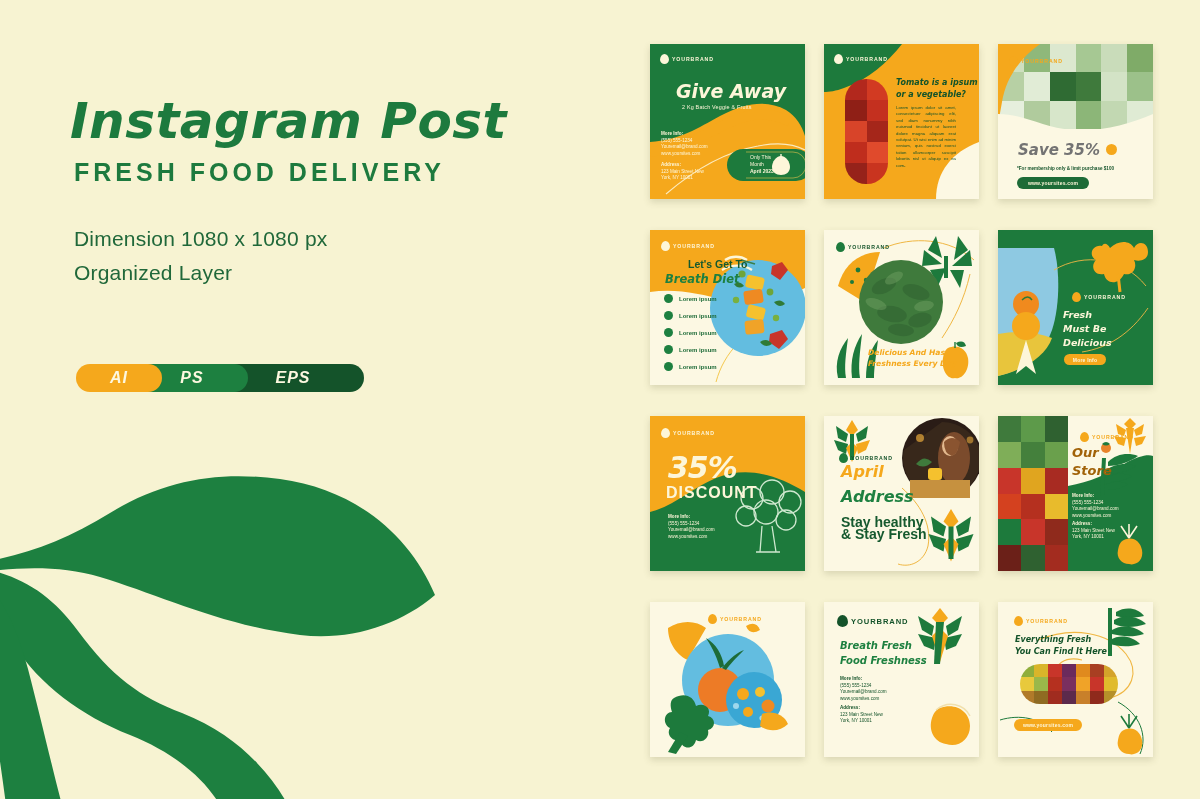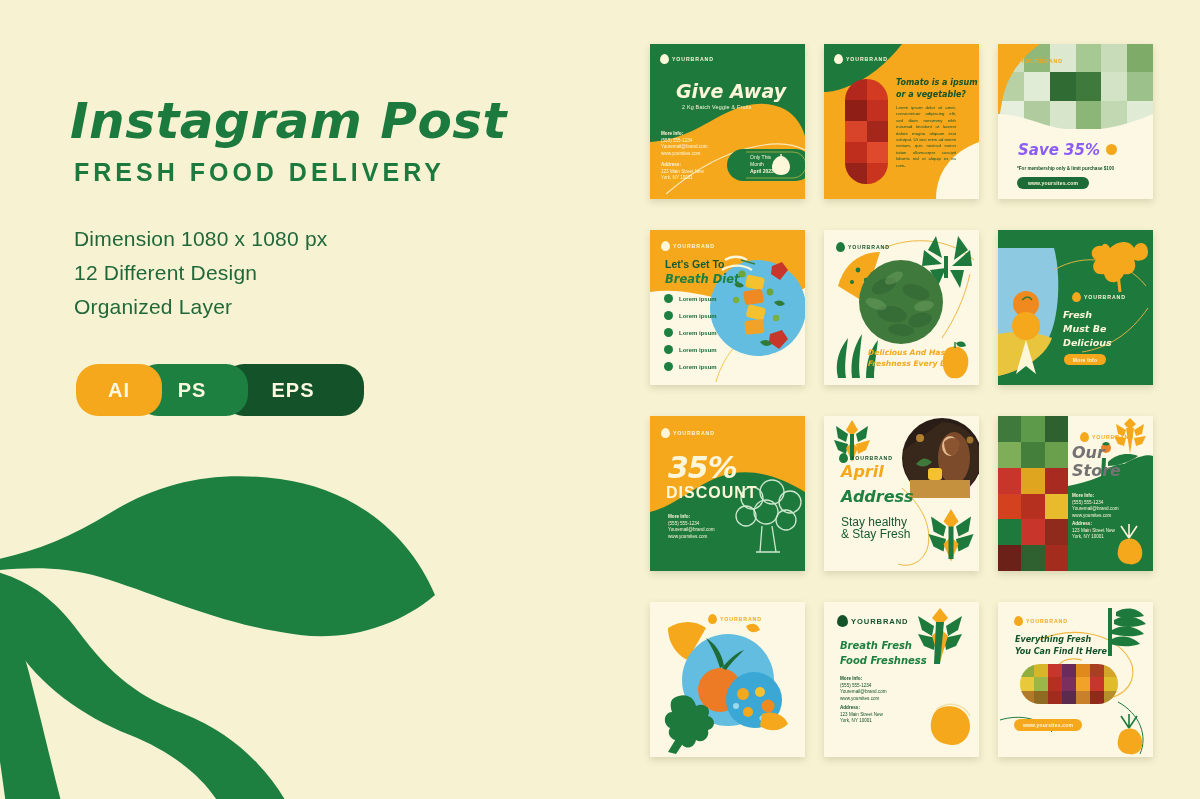--- a/index.html
+++ b/index.html
@@ -27,23 +27,24 @@
   }
   .specs { position: absolute; left: 74px; top: 222px; }
   .specs div {
     font-size: 21px; color: #20683a; line-height: 34px; letter-spacing: .2px;
   }
   .badges {
     position: absolute; left: 76px; top: 364px;
     display: flex; align-items: center;
   }
   .badge {
-    height: 52px; display: flex; align-items: center; justify-content: center;
-    color: #fdf8e0; font-size: 20px; font-weight: 700; letter-spacing: 1px;
+    height: 28px; display: flex; align-items: center; justify-content: center;
+    color: #fdf8e0; font-size: 16px; font-weight: 700; letter-spacing: 1px;
     border-radius: 22px;
+    font-style: italic;
   }
   .badge.ai  { width: 86px;  background: #f5a81c; margin-right: -26px; z-index: 3; }
   .badge.ps  { width: 112px; background: #1d8040; margin-right: -26px; z-index: 2; }
   .badge.eps { width: 142px; background: #14532a; z-index: 1; }
 
   .leaf-art { position: absolute; left: -30px; top: 455px; width: 470px; height: 350px; }
 
   
   .grid {
     position: absolute; left: 650px; top: 44px;
@@ -95,21 +96,20 @@
 <body>
 
 <div class="stage">
 
   <div class="left">
     <div class="title hand">Instagram Post</div>
     <div class="subtitle">FRESH FOOD DELIVERY</div>
 
     <div class="specs">
       <div>Dimension 1080 x 1080 px</div>
-      <div>12 Different Design</div>
       <div>Organized Layer</div>
     </div>
 
     <div class="badges">
       <div class="badge ai">AI</div>
       <div class="badge ps">PS</div>
       <div class="badge eps">EPS</div>
     </div>
 
     <div class="leaf-art">
@@ -218,21 +218,21 @@
           <i style="background:#dfebd4"></i>
       </div>
       <svg viewBox="0 0 155 155" width="155" height="155">
         <path d="M0,0 L42,0 C22,14 8,34 4,58 C2,70 0,78 0,84 Z" fill="#f5a81c"></path>
         <path d="M0,70 C26,70 46,84 74,86 C104,88 132,80 155,70 L155,155 L0,155 Z" fill="#fcf8e3"></path>
       </svg>
       <div class="brand" style="left:11px; top:12px;">
         <div class="mark" style="background:#f5a81c;"></div>
         <div class="bname" style="color:#f5a81c;">YOURBRAND</div>
       </div>
-      <div class="hand" style="position:absolute; left:20px; top:97px; font-size:15px; color:#8b5cf6;">Save 35%</div>
+      <div class="hand" style="position:absolute; left:20px; top:97px; font-size:15px; color:#737373;">Save 35%</div>
       <div style="position:absolute; left:108px; top:100px; width:11px; height:11px; border-radius:50%; background:#f5a81c;"></div>
       <div style="position:absolute; left:19px; top:122px; font-size:4.6px; color:#14532a; font-weight:600;">*For membership only &amp; limit purchase $100</div>
       <div class="pill" style="left:19px; top:133px; width:72px; height:12px; background:#1d6b37; color:#fdf6d9;">www.yoursites.com</div>
     </div>
 
     <div class="card">
       <svg viewBox="0 0 155 155" width="155" height="155">
         <rect width="155" height="155" fill="#fcf8e3"></rect>
         <path d="M0,0 L155,0 L155,58 C128,70 104,76 76,70 C50,64 26,58 0,62 Z" fill="#f5a81c"></path>
         <path d="M62,155 C70,124 92,104 124,92 C138,87 148,84 155,84 L155,155 Z" fill="#fcf8e3"></path>
@@ -255,21 +255,21 @@
           <path d="M124,72 q7,-4 11,2 q-6,5 -11,-2 Z" fill="#2f7a36"></path>
           <path d="M110,112 q7,-5 12,2 q-7,5 -12,-2 Z" fill="#2f7a36"></path>
           <path d="M91,30 l14,4" stroke="#3a7f4a" stroke-width="1.6"></path>
         </g>
       </svg>
       <div class="brand" style="left:11px; top:11px;">
         <div class="mark" style="background:#fdf6d9;"></div>
         <div class="bname" style="color:#fdf6d9;">YOURBRAND</div>
       </div>
       <div style="position:absolute; left:15px; top:28px;">
-        <div style="font-size:10.5px; font-weight:700; color:#15592e;">Let's Get To</div>
+        <div style="font-size:10.5px; font-weight:700; color:#15592e;margin-left:23px;">Let's Get To</div>
         <div class="hand" style="font-size:11.5px; color:#1d8040; margin-top:2px;">Breath Diet</div>
       </div>
       <div class="bullets" style="left:14px; top:60px;">
         <div class="row">
             <span class="dot"></span>
             <span class="tx">Lorem ipsum</span>
           </div>
         <div class="row">
             <span class="dot"></span>
             <span class="tx">Lorem ipsum</span>
@@ -437,21 +437,21 @@
           <path d="M22,32 l6,-6 6,6 -6,14 Z" fill="#f5a81c"></path>
           <path d="M26,18 l4,0 0,26 -4,0 Z" fill="#1d7a3c"></path>
         </g>
       </svg>
       <div class="brand" style="left:15px; top:37px;">
         <div class="mark" style="background:#1d7a3c;"></div>
         <div class="bname" style="color:#14532a;">YOURBRAND</div>
       </div>
       <div class="hand" style="position:absolute; left:17px; top:46px; font-size:16px; color:#f5a81c;">April</div>
       <div class="hand" style="position:absolute; left:17px; top:71px; font-size:16px; color:#1d8040;">Address</div>
-      <div style="position:absolute; left:17px; top:100px; font-size:12px; font-weight:400; color:#15592e; line-height:12px;">
+      <div style="position:absolute; left:17px; top:100px; font-size:14px; font-weight:700; color:#15592e; line-height:12px;">
         <div>Stay healthy</div>
         <div>&amp; Stay Fresh</div>
       </div>
     </div>
 
     <div class="card">
       <div class="mosaic" style="left:0; top:0; width:70px; height:155px;
            grid-template-columns:repeat(3,1fr); grid-template-rows:repeat(6,1fr);">
         <i style="background:#3f7a3c"></i>
           <i style="background:#5d9a4a"></i>
@@ -496,21 +496,21 @@
         </g>
         <g>
           <path d="M126,124 C134,120 142,124 144,134 C146,144 138,150 131,148 C124,148 118,142 120,134 C121,128 123,125 126,124 Z" fill="#f5a81c"></path>
           <path d="M131,122 l-8,-12 M131,122 l0,-14 M131,122 l8,-12" stroke="#fdf6d9" stroke-width="1.6"></path>
         </g>
       </svg>
       <div class="brand" style="left:82px; top:16px;">
         <div class="mark" style="background:#f5a81c;"></div>
         <div class="bname" style="color:#f5a81c;">YOURBRAND</div>
       </div>
-      <div class="hand" style="position:absolute; left:74px; top:28px; font-size:16px; color:#737373; line-height:18px;">
+      <div class="hand" style="position:absolute; left:74px; top:28px; font-size:13px; color:#a16207; line-height:18px;">
         <div>Our</div>
         <div>Store</div>
       </div>
       <div class="info-blk" style="left:74px; top:77px; color:#fdf6d9;">
         <span class="lbl">More Info:</span>
         <span class="ln">(555) 555-1234</span>
         <span class="ln">Youremail@brand.com</span>
         <span class="ln">www.yoursites.com</span>
       </div>
       <div class="info-blk" style="left:74px; top:105px; color:#fdf6d9;">

